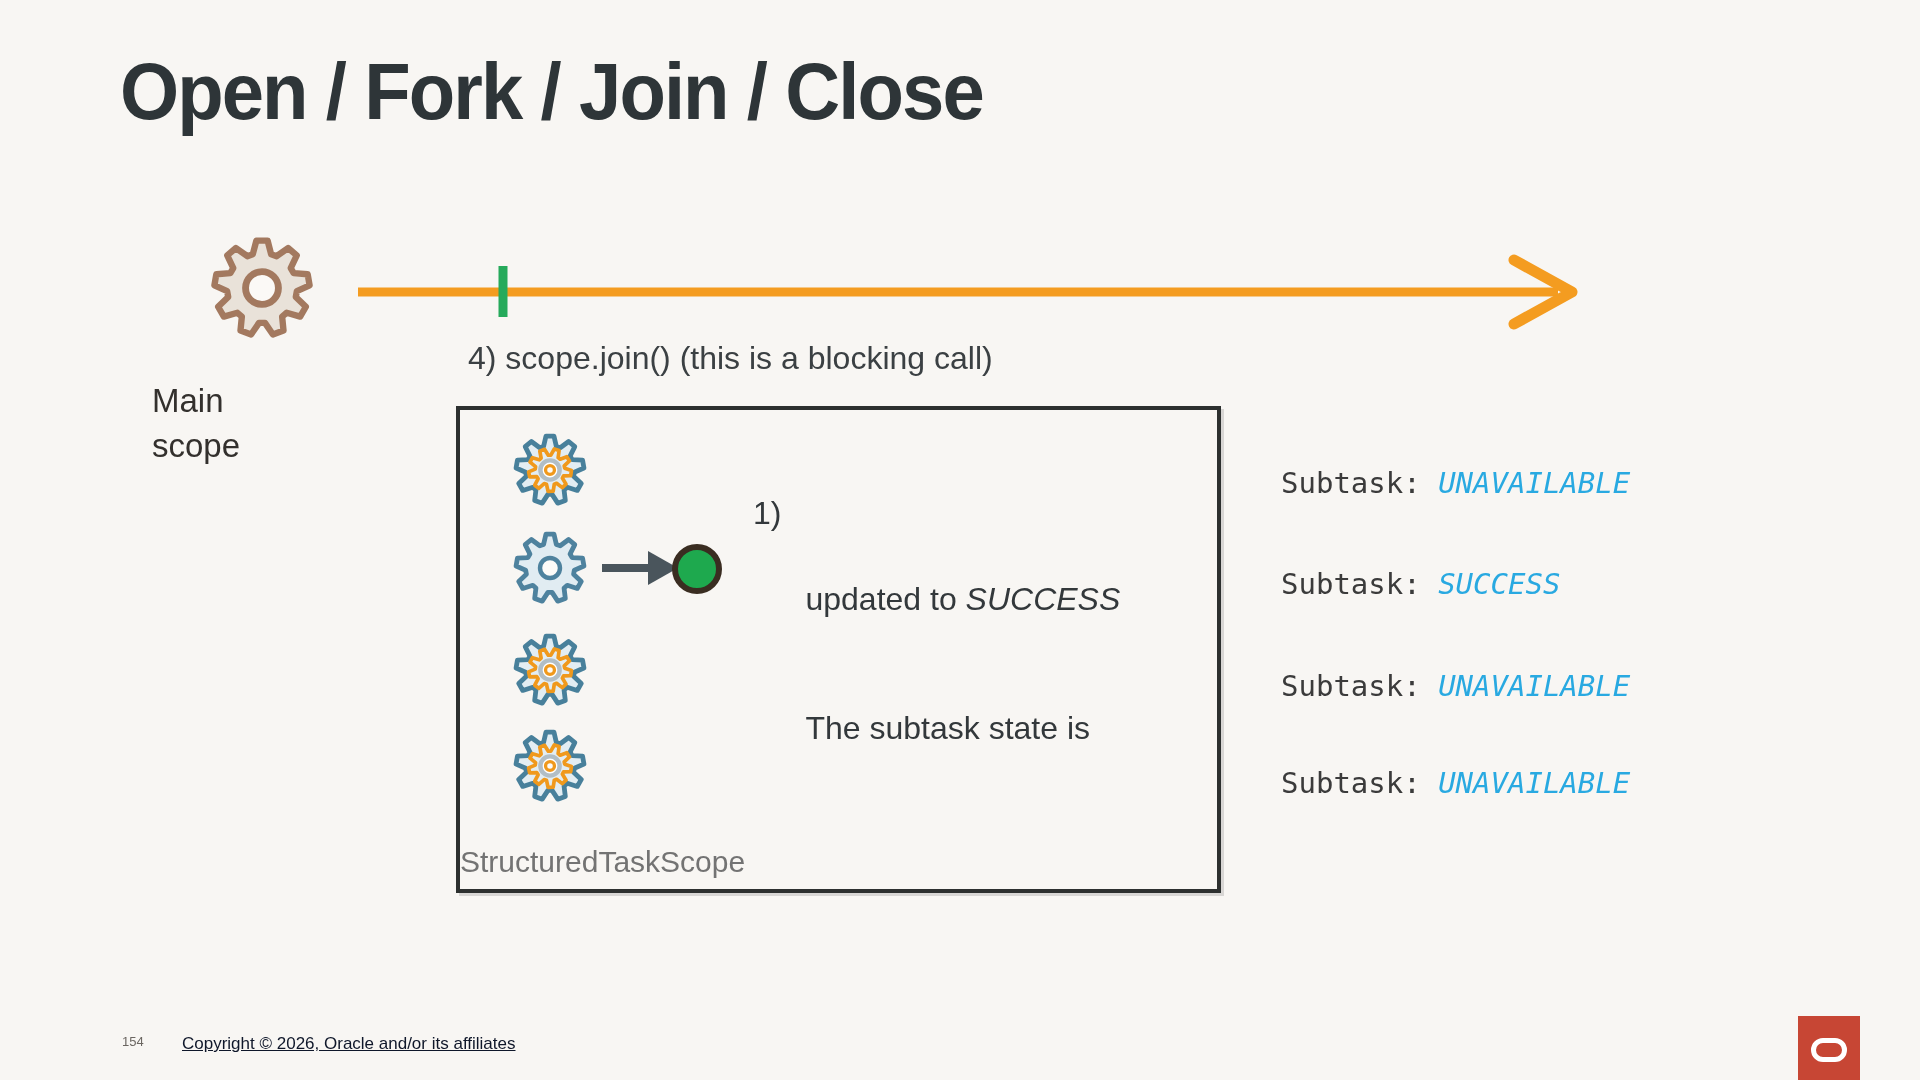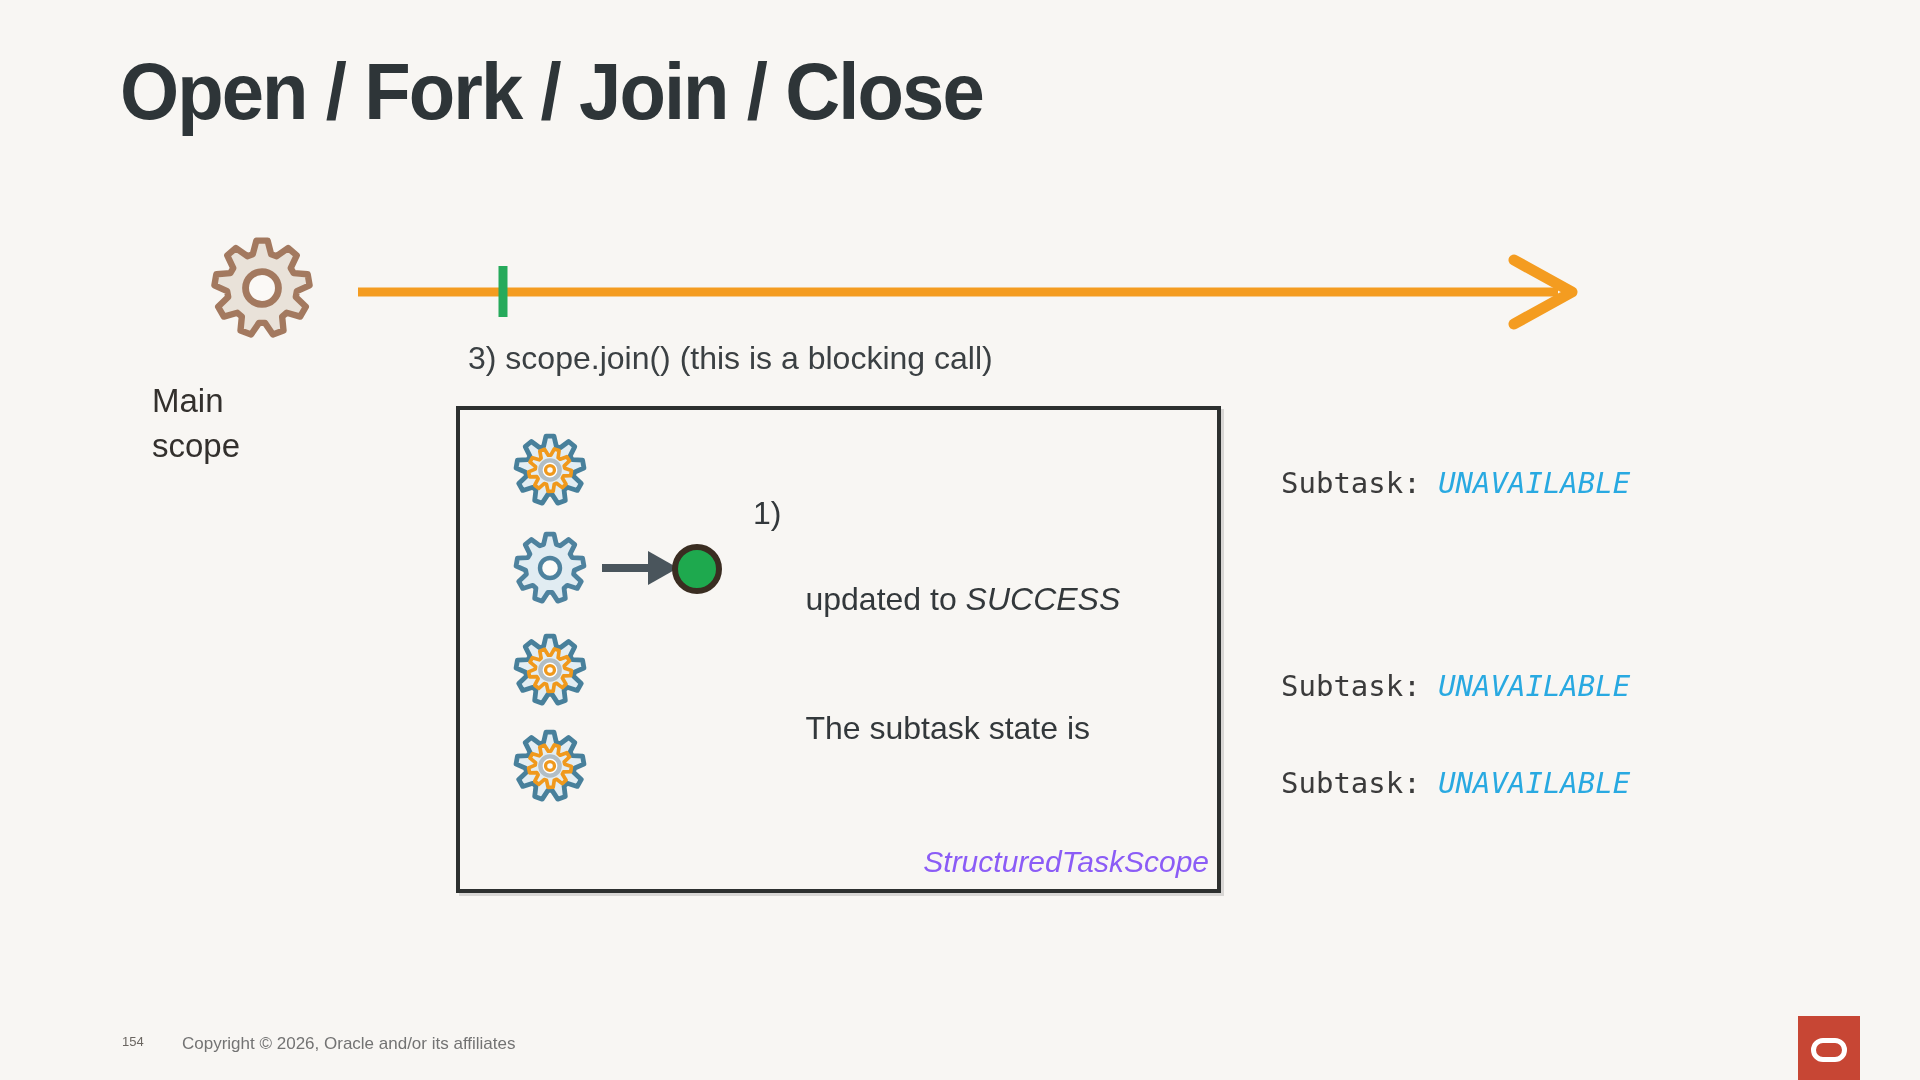--- a/index.html
+++ b/index.html
@@ -22,40 +22,40 @@
   }
   .join-label{
     left:468px;top:340px;font-size:32px;color:#3b4043;white-space:nowrap;
   }
   .scope-box{
     left:456px;top:406px;width:757px;height:479px;
     border:4px solid #2d302f;
     box-shadow:3px 3px 0 rgba(120,120,120,0.25);
   }
   .scope-label{
-    left:460px;top:845px;width:749px;text-align:right;
-    font-size:30px;color:#8b5cf6;font-style:italic;
+    left:460px;top:845px;width:749px;text-align:left;
+    font-size:30px;color:#737373;
   }
   .note{
     left:753px;top:492px;display:flex;gap:24px;
     font-size:32px;line-height:43px;color:#33383b;
   }
   .note .lines{white-space:pre;}
   .note em{font-style:italic;}
   .result-dot{
     left:672px;top:544px;width:50px;height:50px;box-sizing:border-box;
     border-radius:50%;background:#1ea94e;border:6px solid #3a2d21;
   }
   .subtask-row{
     font-family:"DejaVu Sans Mono",monospace;
     font-size:29px;color:#3b3b3b;white-space:pre;left:1281px;margin-top:14px;
   }
   .subtask-row .status{color:#29a9e1;font-style:italic;}
   .footer-num{left:122px;top:1034px;font-size:13px;color:#6b6661;}
-  .footer-copy{left:182px;top:1034px;font-size:17px;color:#737373;}
+  .footer-copy{left:182px;top:1034px;font-size:17px;color:#0f172a;text-decoration:underline;}
   .oracle-logo{
     left:1798px;top:1016px;width:62px;height:64px;background:#c74634;
   }
   .oracle-logo .ring{
     position:absolute;left:13px;top:22px;width:36px;height:24px;
     box-sizing:border-box;border:5px solid #ffffff;border-radius:12px;
   }
   svg{display:block;}
 </style>
 </head>
@@ -73,21 +73,21 @@
     <div>Main</div>
     <div>scope</div>
   </div>
 
   <svg class="abs" style="left:350px;top:248px;" width="1240" height="90" viewBox="0 0 1240 90">
     <line x1="8" y1="44" x2="1208" y2="44" stroke="#f49c20" stroke-width="9"></line>
     <path d="M1164,12 L1222,44 L1164,76" fill="none" stroke="#f49c20" stroke-width="11" stroke-linecap="round" stroke-linejoin="round"></path>
     <line x1="153" y1="18" x2="153" y2="69" stroke="#26aa5b" stroke-width="9"></line>
   </svg>
 
-  <div class="abs join-label">3) scope.join() (this is a blocking call)</div>
+  <div class="abs join-label">4) scope.join() (this is a blocking call)</div>
 
   <div class="abs scope-box"></div>
 
   <svg class="abs" style="left:513px;top:433px;" width="74" height="74" viewBox="0 0 100 100">
     <path fill="#e3edf2" stroke="#48809b" stroke-width="6.5" stroke-linejoin="round" d="M41.3,18.2 L44.5,4.3 L55.4,4.3 L58.6,18.2 L63.8,20.0 L75.2,11.5 L83.5,18.5 L77.1,31.2 L79.9,35.9 L94.0,36.7 L95.9,47.4 L82.9,53.0 L81.9,58.4 L92.3,68.1 L86.8,77.6 L73.3,73.4 L69.0,77.0 L70.7,91.1 L60.5,94.8 L52.8,82.9 L47.2,82.9 L39.5,94.8 L29.3,91.1 L31.0,77.0 L26.8,73.4 L13.2,77.6 L7.7,68.1 L18.1,58.4 L17.1,53.0 L4.1,47.4 L6.0,36.7 L20.1,36.0 L22.9,31.2 L16.5,18.5 L24.8,11.5 L36.2,20.0 Z"></path>
     <path fill="none" stroke="#f0991c" stroke-width="5" stroke-linejoin="round" d="M51.1,30.0 L55.8,21.6 L62.3,23.7 L61.0,33.3 L63.7,35.4 L72.7,32.0 L76.3,37.8 L69.2,44.3 L69.9,47.6 L79.0,50.8 L78.0,57.6 L68.3,58.0 L66.7,60.9 L71.7,69.2 L66.6,73.8 L58.9,67.9 L55.8,69.1 L54.3,78.7 L47.4,78.9 L45.3,69.4 L42.1,68.4 L34.8,74.7 L29.4,70.5 L33.9,61.9 L32.2,59.0 L22.5,59.2 L21.1,52.5 L30.0,48.8 L30.5,45.5 L23.0,39.4 L26.3,33.3 L35.5,36.2 L38.0,34.0 L36.2,24.5 L42.6,22.0 L47.7,30.1 Z"></path>
     <circle cx="50" cy="50" r="13" fill="#ffffff" stroke="#b2bec5" stroke-width="6"></circle>
     <circle cx="50" cy="50" r="6" fill="#fdfbf8" stroke="#f0991c" stroke-width="4.5"></circle>
   </svg>
 
@@ -121,20 +121,21 @@
     <span>1)</span>
     <div class="lines">
       <div><span>updated to </span><em>SUCCESS</em></div>
       <div>The subtask state is</div>
     </div>
   </div>
 
   <div class="abs scope-label">StructuredTaskScope</div>
 
   <div class="abs subtask-row" style="top:452px;"><span>Subtask: </span><span class="status">UNAVAILABLE</span></div>
+  <div class="abs subtask-row" style="top:553px;"><span>Subtask: </span><span class="status">SUCCESS</span></div>
   <div class="abs subtask-row" style="top:655px;"><span>Subtask: </span><span class="status">UNAVAILABLE</span></div>
   <div class="abs subtask-row" style="top:752px;"><span>Subtask: </span><span class="status">UNAVAILABLE</span></div>
 
   <div class="abs footer-num">154</div>
   <div class="abs footer-copy">Copyright © 2026, Oracle and/or its affiliates</div>
 
   <div class="abs oracle-logo">
     <div class="ring"></div>
   </div>
 

